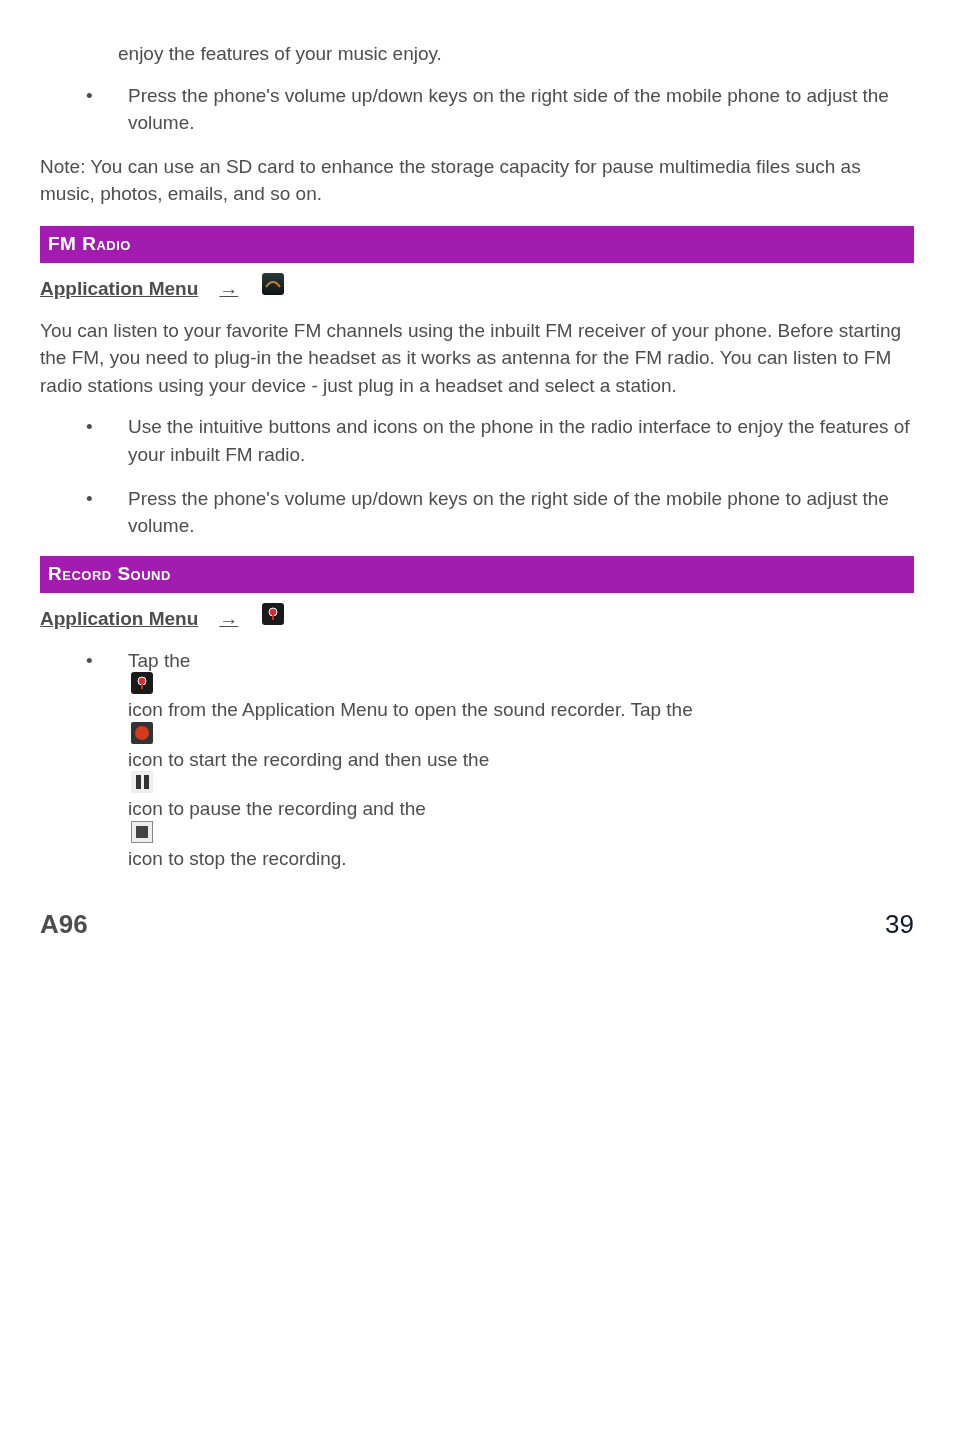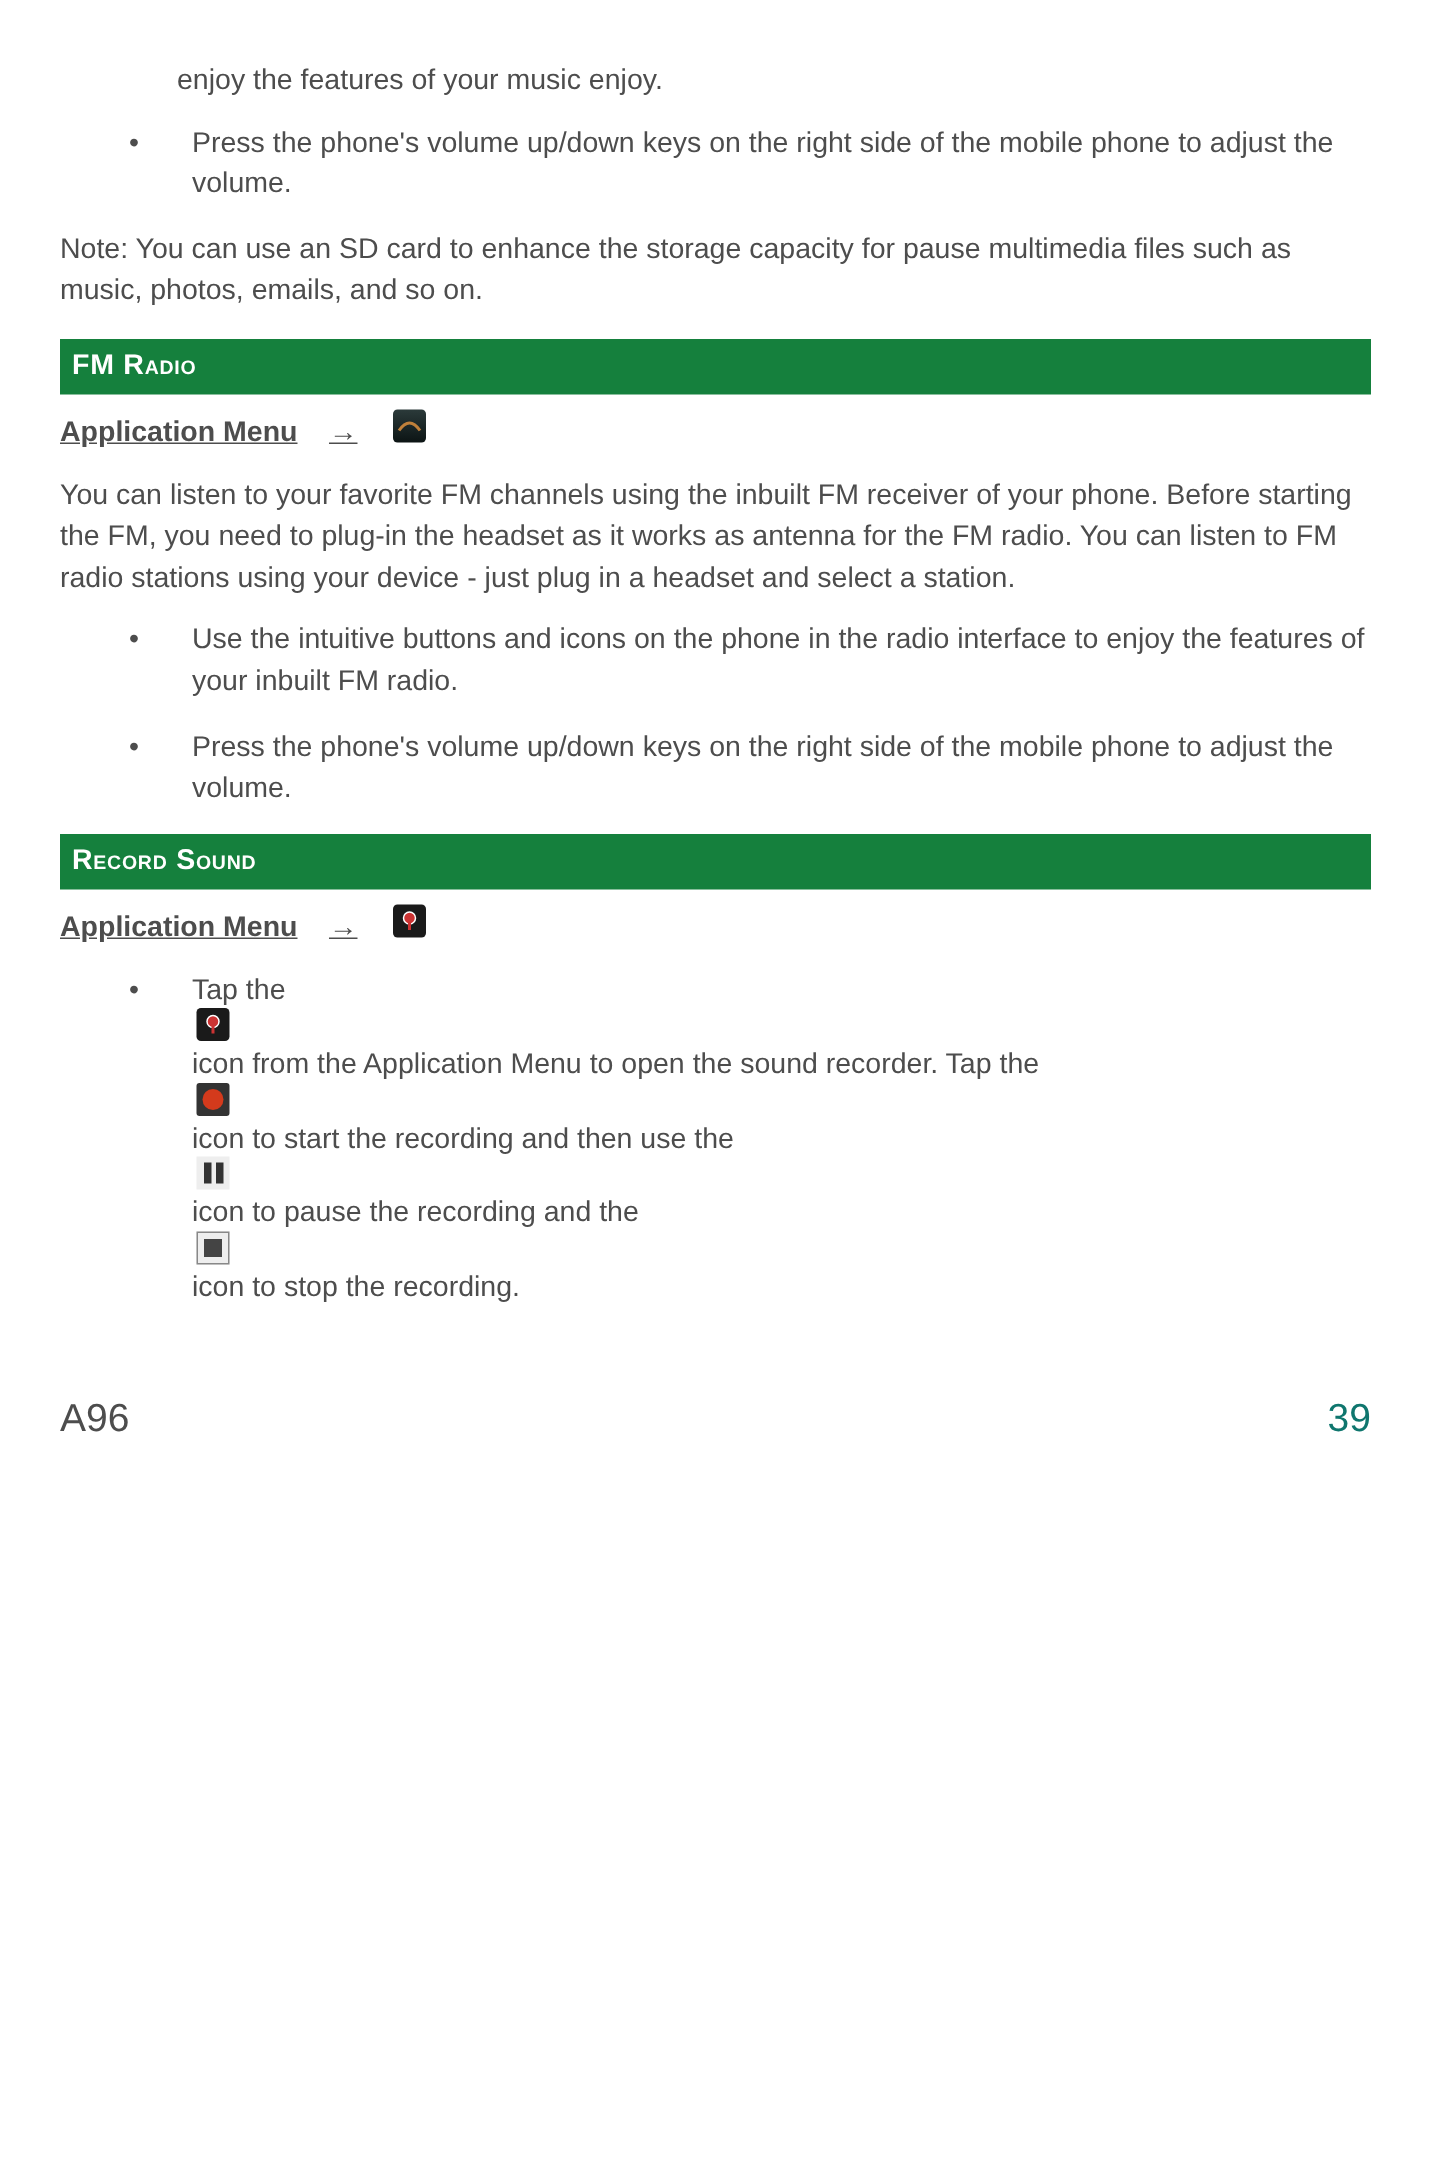--- a/index.html
+++ b/index.html
@@ -28,21 +28,21 @@
     content: "•";
     position: absolute;
     left: 46px;
     top: 0;
     font-size: 19px;
     color: #4d4d4d;
   }
   .note-line { margin: 10px 0 18px 0; }
   .bold { font-weight: normal; color: #4d4d4d; }
   .section-bar {
-    background: #15803d;
+    background: #a21caf;
     color: #fff;
     font-weight: bold;
     padding: 4px 8px 6px 8px;
     margin: 6px 0 12px 0;
     font-size: 19px;
   }
   .small-caps { font-variant: small-caps; letter-spacing: 0.5px; }
   .menu-line { font-weight: bold; margin: 8px 0 14px 0; display: flex; align-items: flex-start; gap: 21px; text-decoration: underline; }
   .menu-line span.arrow { font-weight: normal; }
   .para { margin: 0 0 14px 0; }
@@ -95,22 +95,22 @@
     display:flex; align-items:center; justify-content:center;
   }
   .icon-play svg{ width:14px; height:14px; }
   .footer {
     display:flex;
     justify-content: space-between;
     align-items:flex-end;
     margin-top: 34px;
     font-size: 26px;
   }
-  .footer .model { font-weight: normal; color:#4d4d4d; }
-  .footer .page { color:#0f766e;margin-top:21px; }
+  .footer .model { font-weight: bold; color:#4d4d4d; }
+  .footer .page { color:#0f172a; }
 </style>
 </head>
 <body>
 
 <div class="indent-block">enjoy the features of your music enjoy.</div>
 
 <ul class="bullets">
   <li>Press the phone's volume up/down keys on the right side of the mobile phone to adjust the volume.</li>
 </ul>
 

